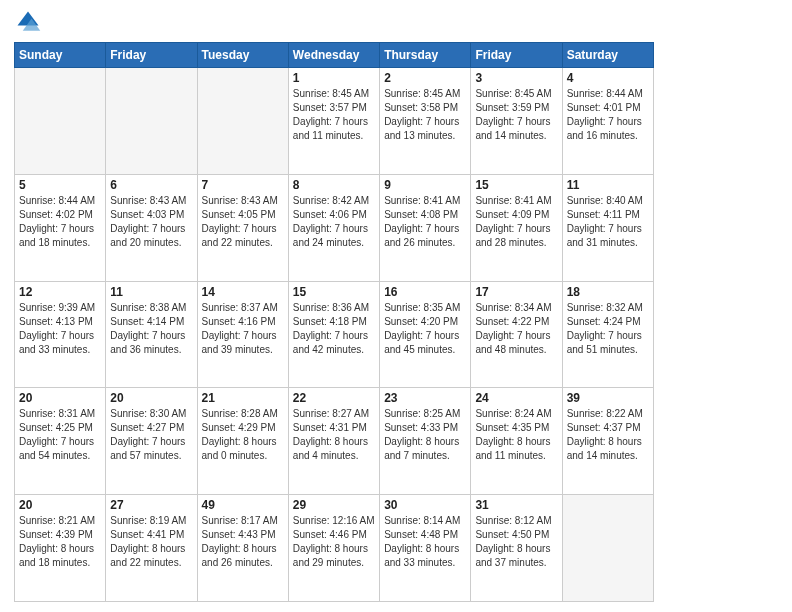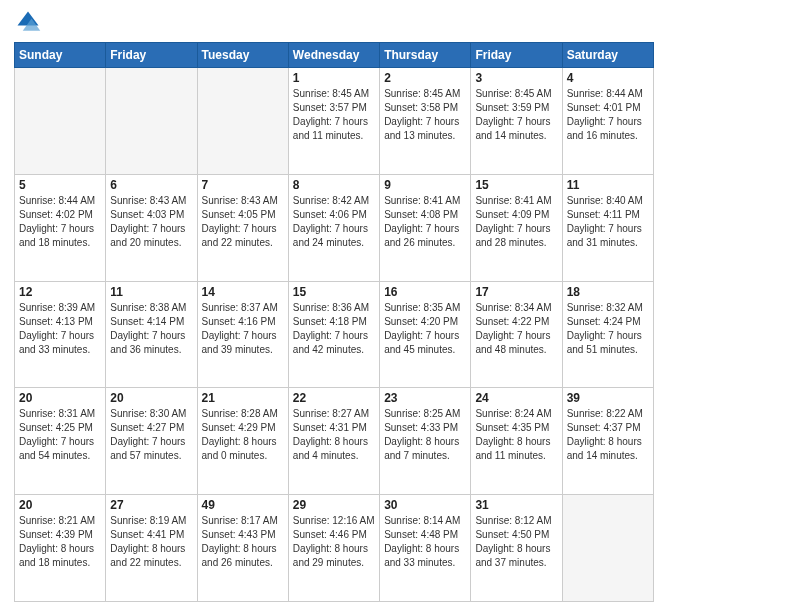--- a/index.html
+++ b/index.html
@@ -218,21 +218,21 @@
             <span class="day-number">11</span>
             <div class="day-info">Sunrise: 8:40 AM
 Sunset: 4:11 PM
 Daylight: 7 hours
 and 31 minutes.</div>
           </td>
         </tr>
         <tr>
           <td>
             <span class="day-number">12</span>
-            <div class="day-info">Sunrise: 8:39 AM
+            <div class="day-info">Sunrise: 9:39 AM
 Sunset: 4:13 PM
 Daylight: 7 hours
 and 33 minutes.</div>
           </td>
           <td>
             <span class="day-number">11</span>
             <div class="day-info">Sunrise: 8:38 AM
 Sunset: 4:14 PM
 Daylight: 7 hours
 and 36 minutes.</div>

